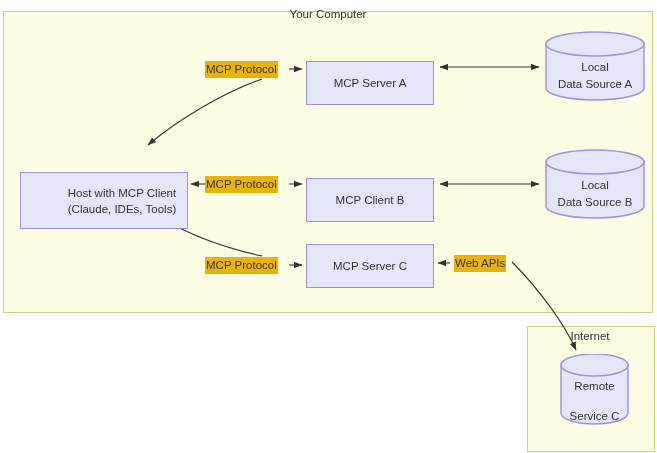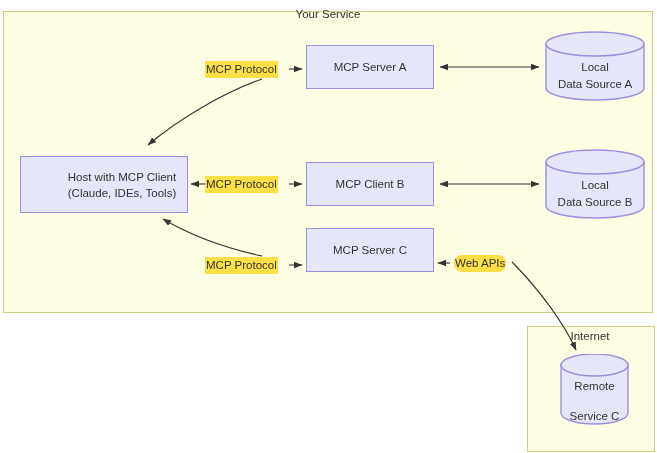--- a/index.html
+++ b/index.html
@@ -35,37 +35,38 @@
     border: 1.4px solid #9f8fe0;
     box-sizing: border-box;
     display: flex;
     flex-direction: column;
     align-items: center;
     justify-content: center;
     font-size: 11.5px;
     color: #333333;
     line-height: 16px;
     text-align: center;
+    margin-top: 16px;
   }
   .cyl {
     position: absolute;
   }
   .cyl .cyl-label {
     position: absolute;
     left: 0;
     right: 0;
     text-align: center;
     font-size: 11.5px;
     color: #333333;
     line-height: 17px;
     pointer-events: none;
   }
   .edge-label {
     position: absolute;
-    background: #fde047;
+    background: #eab308;
     font-size: 11.5px;
     color: #333333;
     white-space: nowrap;
     line-height: 15px;
     padding: 1px 1px;
   }
   svg.overlay {
     position: absolute;
     left: 0;
     top: 0;
@@ -73,21 +74,21 @@
     height: 453px;
     pointer-events: none;
   }
 </style>
 </head>
 <body>
 
 <div id="canvas">
 
   <div class="container-box" style="left:3px; top:11px; width:650px; height:302px;"></div>
-  <div class="container-title" style="left:258px; top:7px; width:140px;">Your Service</div>
+  <div class="container-title" style="left:258px; top:7px; width:140px;">Your Computer</div>
 
   <div class="container-box" style="left:527px; top:326px; width:128px; height:126px;"></div>
   <div class="container-title" style="left:540px; top:329px; width:100px;">Internet</div>
 
   <svg class="overlay" viewBox="0 0 657 453">
     <defs>
       <marker id="arrow" markerWidth="9" markerHeight="9" refX="8" refY="3.2" orient="auto" markerUnits="userSpaceOnUse">
         <path d="M0,0 L8.5,3.2 L0,6.4 z" fill="#333333"></path>
       </marker>
       <marker id="arrowstart" markerWidth="9" markerHeight="9" refX="0.5" refY="3.2" orient="auto" markerUnits="userSpaceOnUse">
@@ -157,15 +158,15 @@
     <span class="cyl-label" style="top:24px;">Remote</span>
     <span class="cyl-label" style="top:54px;">Service C</span>
   </div>
 
   <div class="edge-label" style="left:205px; top:61px;">MCP Protocol</div>
 
   <div class="edge-label" style="left:205px; top:176px;">MCP Protocol</div>
 
   <div class="edge-label" style="left:205px; top:257px;">MCP Protocol</div>
 
-  <div class="edge-label" style="left:454px; top:255px;border-radius:8px;">Web APIs</div>
+  <div class="edge-label" style="left:454px; top:255px;">Web APIs</div>
 
 </div>
 
 </body></html>

